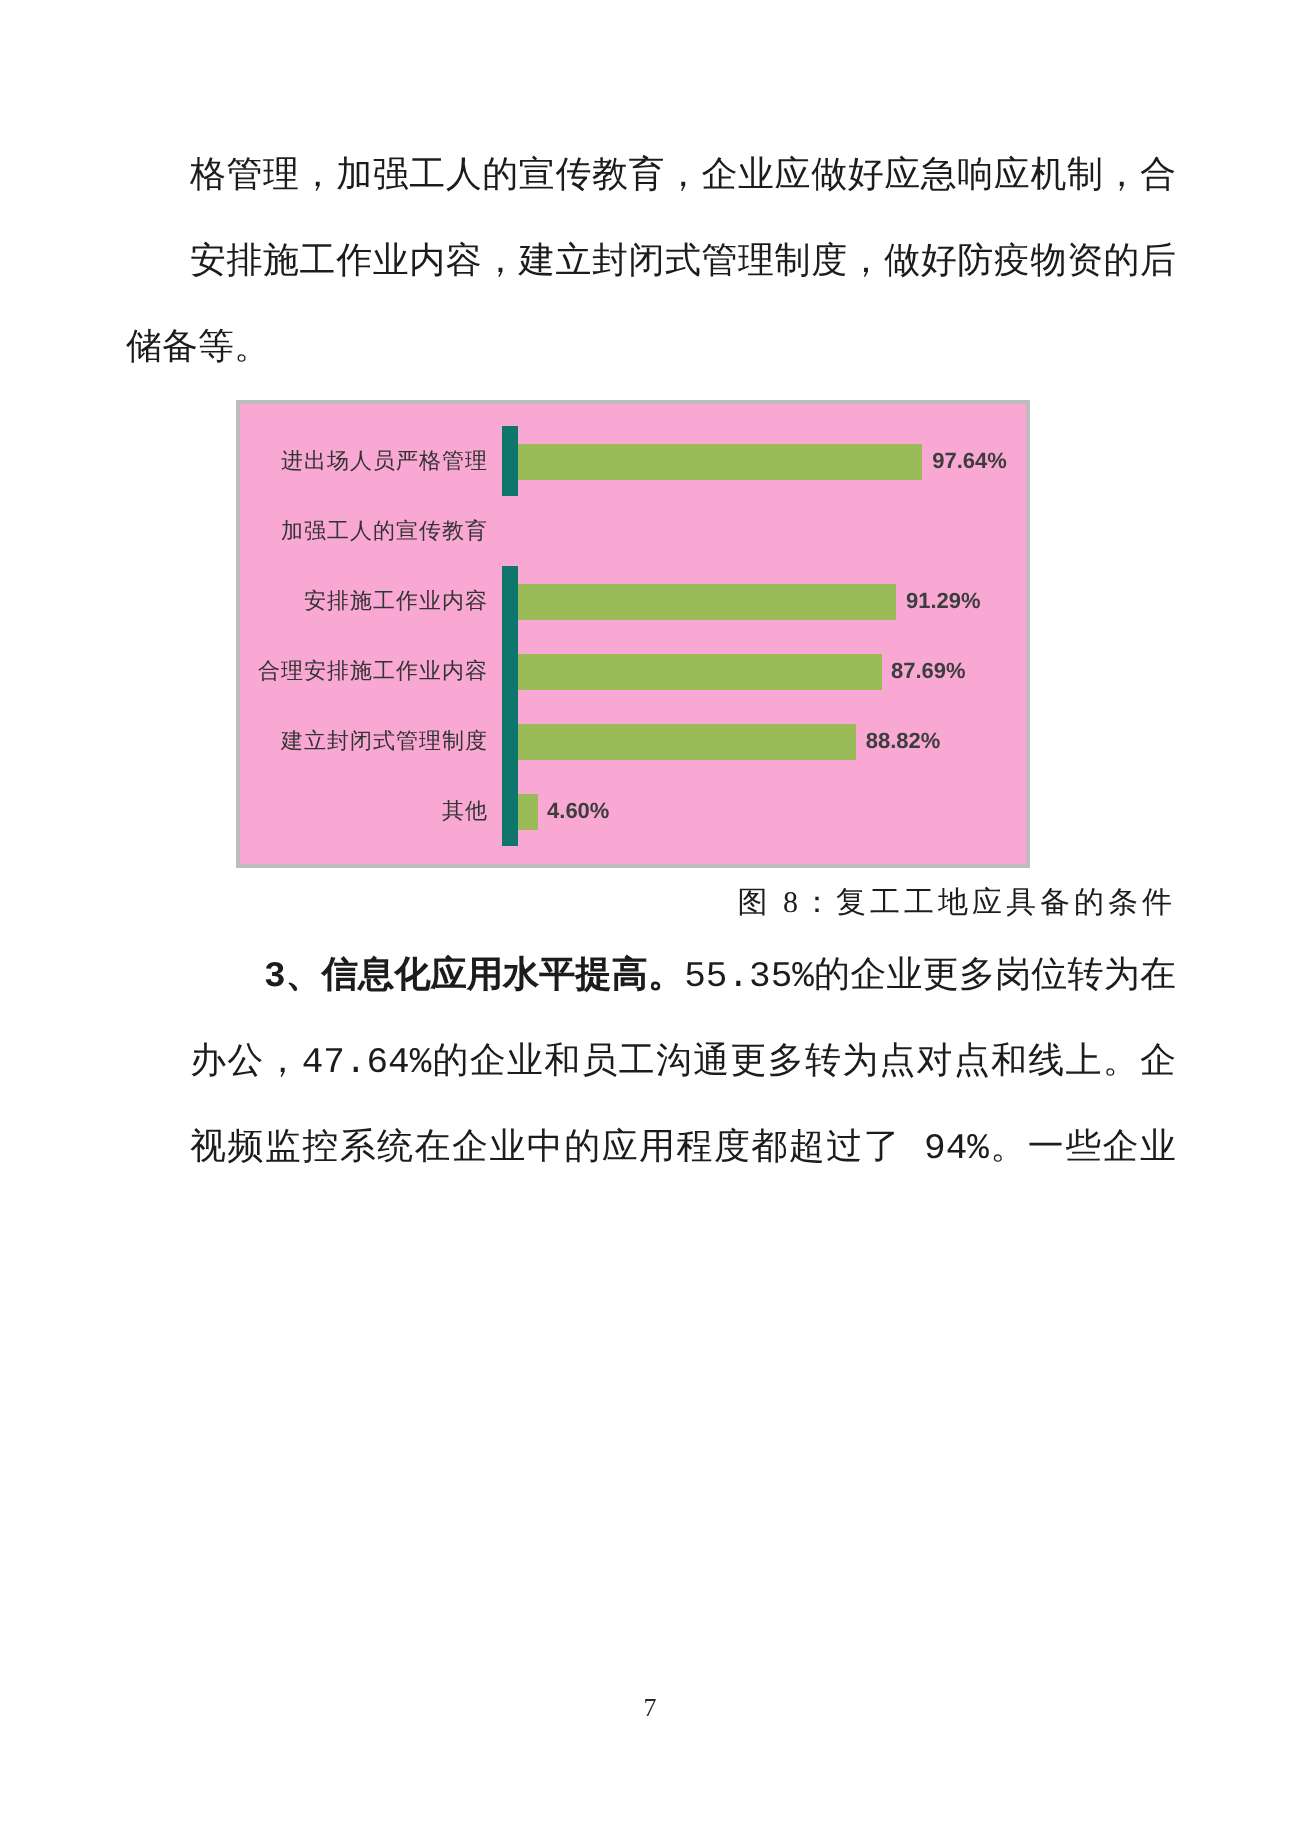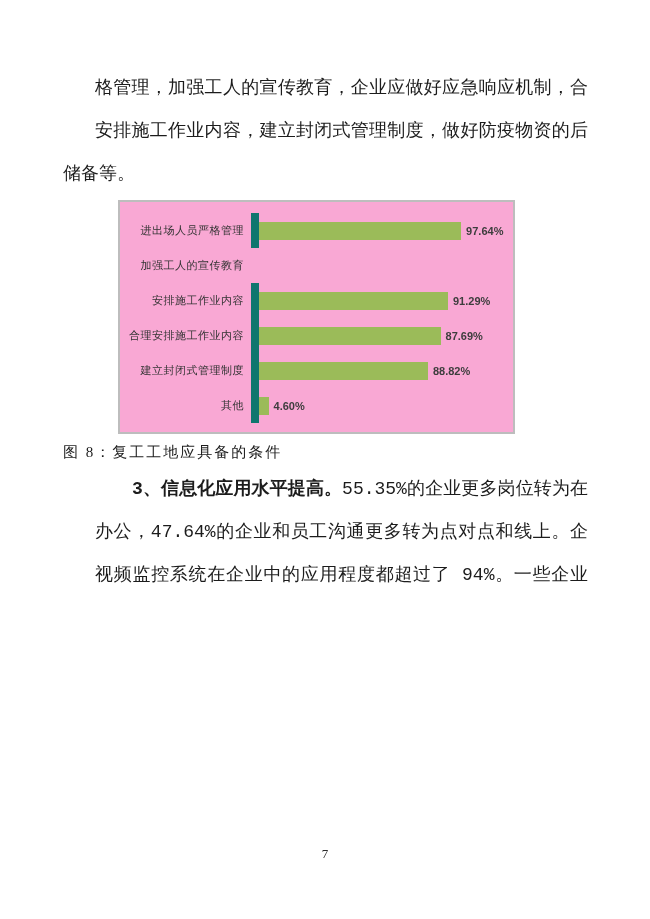--- a/index.html
+++ b/index.html
@@ -63,21 +63,21 @@
     margin-left: 5px;
     font-family: "Liberation Sans", sans-serif;
     font-size: 11px;
     font-weight: bold;
     color: #3d3d3d;
     white-space: nowrap;
   }
 
   .caption {
     margin-top: 6px;
-    text-align: left;
+    text-align: right;
     font-size: 15px;
     letter-spacing: 2px;
     line-height: 24px;
     height: 24px;
   }
   .para2 { margin-top: 4px; font-family: Liberation Mono, monospace; }
   .page-number {
     position: absolute;
     top: 846px; left: 0;
     width: 100%;

